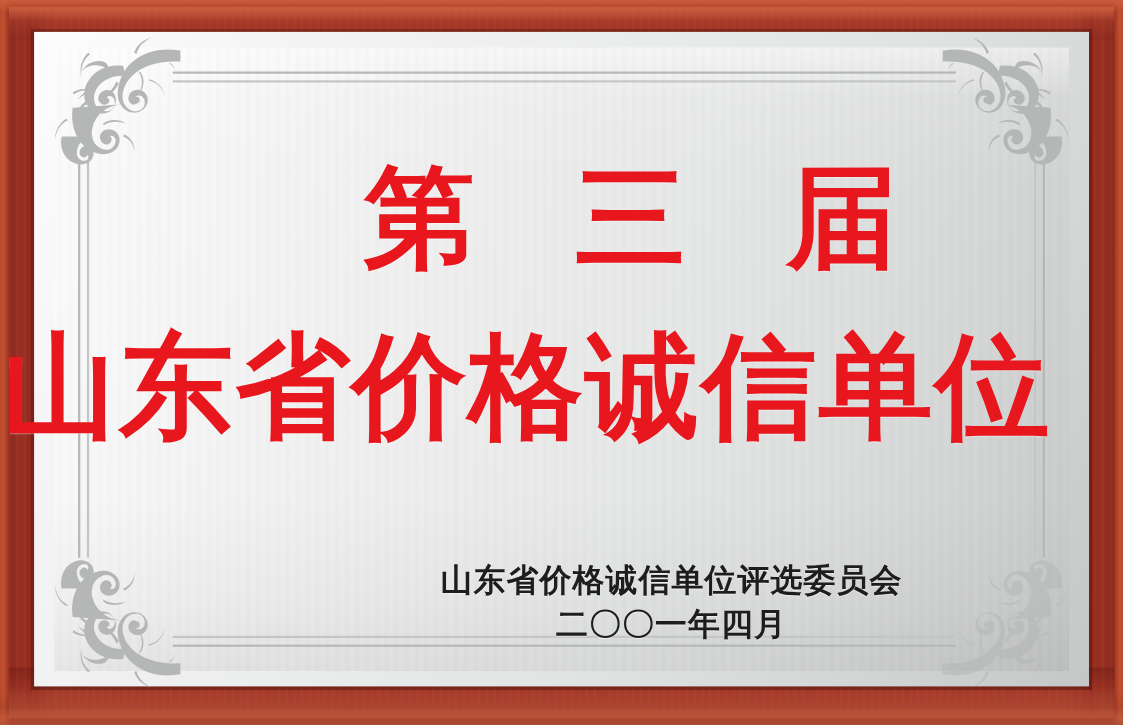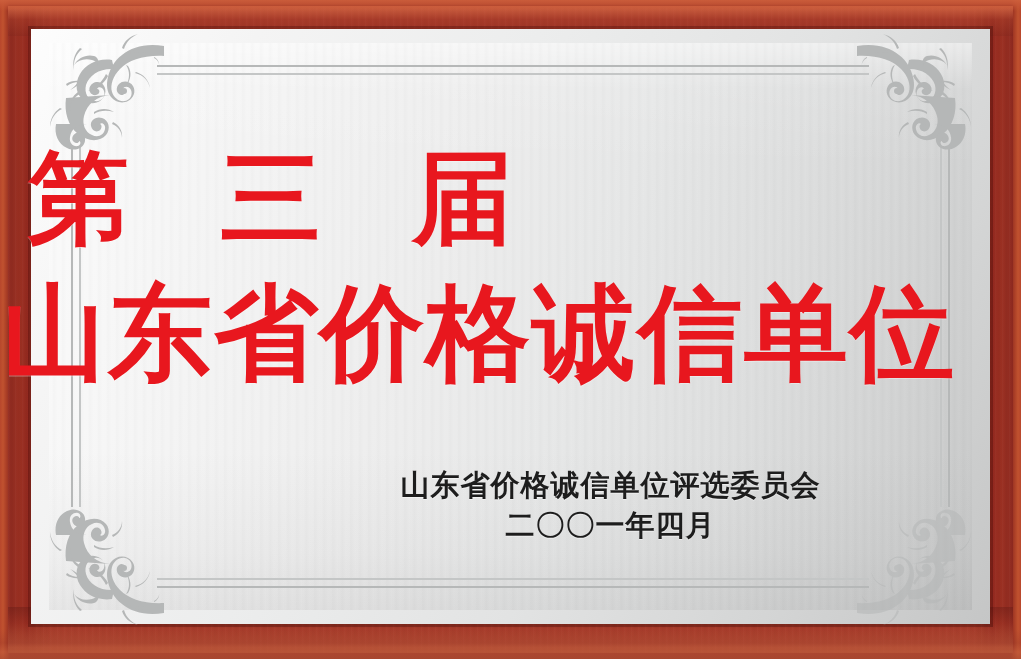--- a/index.html
+++ b/index.html
@@ -185,36 +185,36 @@
   
   .text-layer {
     position: absolute;
     inset: 0;
     pointer-events: none;
   }
   .line-heading {
     position: absolute;
     left: 0;
     width: 844px;
-    text-align: left;
+    text-align: right;
     color: #e8171e;
     font-family: "DejaVu Serif", "Liberation Serif", serif;
     font-weight: bold;
     white-space: nowrap;
   }
   #heading-small {
     top: 147px;
     font-size: 101px;
     line-height: 1.0;
     letter-spacing: 28px;
     text-indent: 28px;
     text-shadow: 0 1px 0 rgba(255,255,255,0.35);
   }
   #heading-main {
-    top: 281px;
+    top: 299px;
     font-size: 104px;
     line-height: 1.0;
     letter-spacing: 2px;
     text-indent: 2px;
     text-shadow: 0 1px 0 rgba(255,255,255,0.35);
   }
   .signature-block {
     position: absolute;
     left: 0;
     top: 466px;
@@ -223,20 +223,21 @@
     color: #1d1d1d;
   }
   .sig-org {
     font-family: "DejaVu Sans", "Liberation Sans", sans-serif;
     font-size: 29px;
     font-weight: bold;
     letter-spacing: 1px;
     margin-left: 200px;
     white-space: nowrap;
     text-shadow: 0 1px 0 rgba(255,255,255,0.45);
+    margin-top: 42px;
   }
   .sig-date {
     font-family: "DejaVu Sans", "Liberation Sans", sans-serif;
     font-size: 29px;
     font-weight: bold;
     letter-spacing: 1px;
     margin-left: 200px;
     white-space: nowrap;
     text-shadow: 0 1px 0 rgba(255,255,255,0.45);
   }

